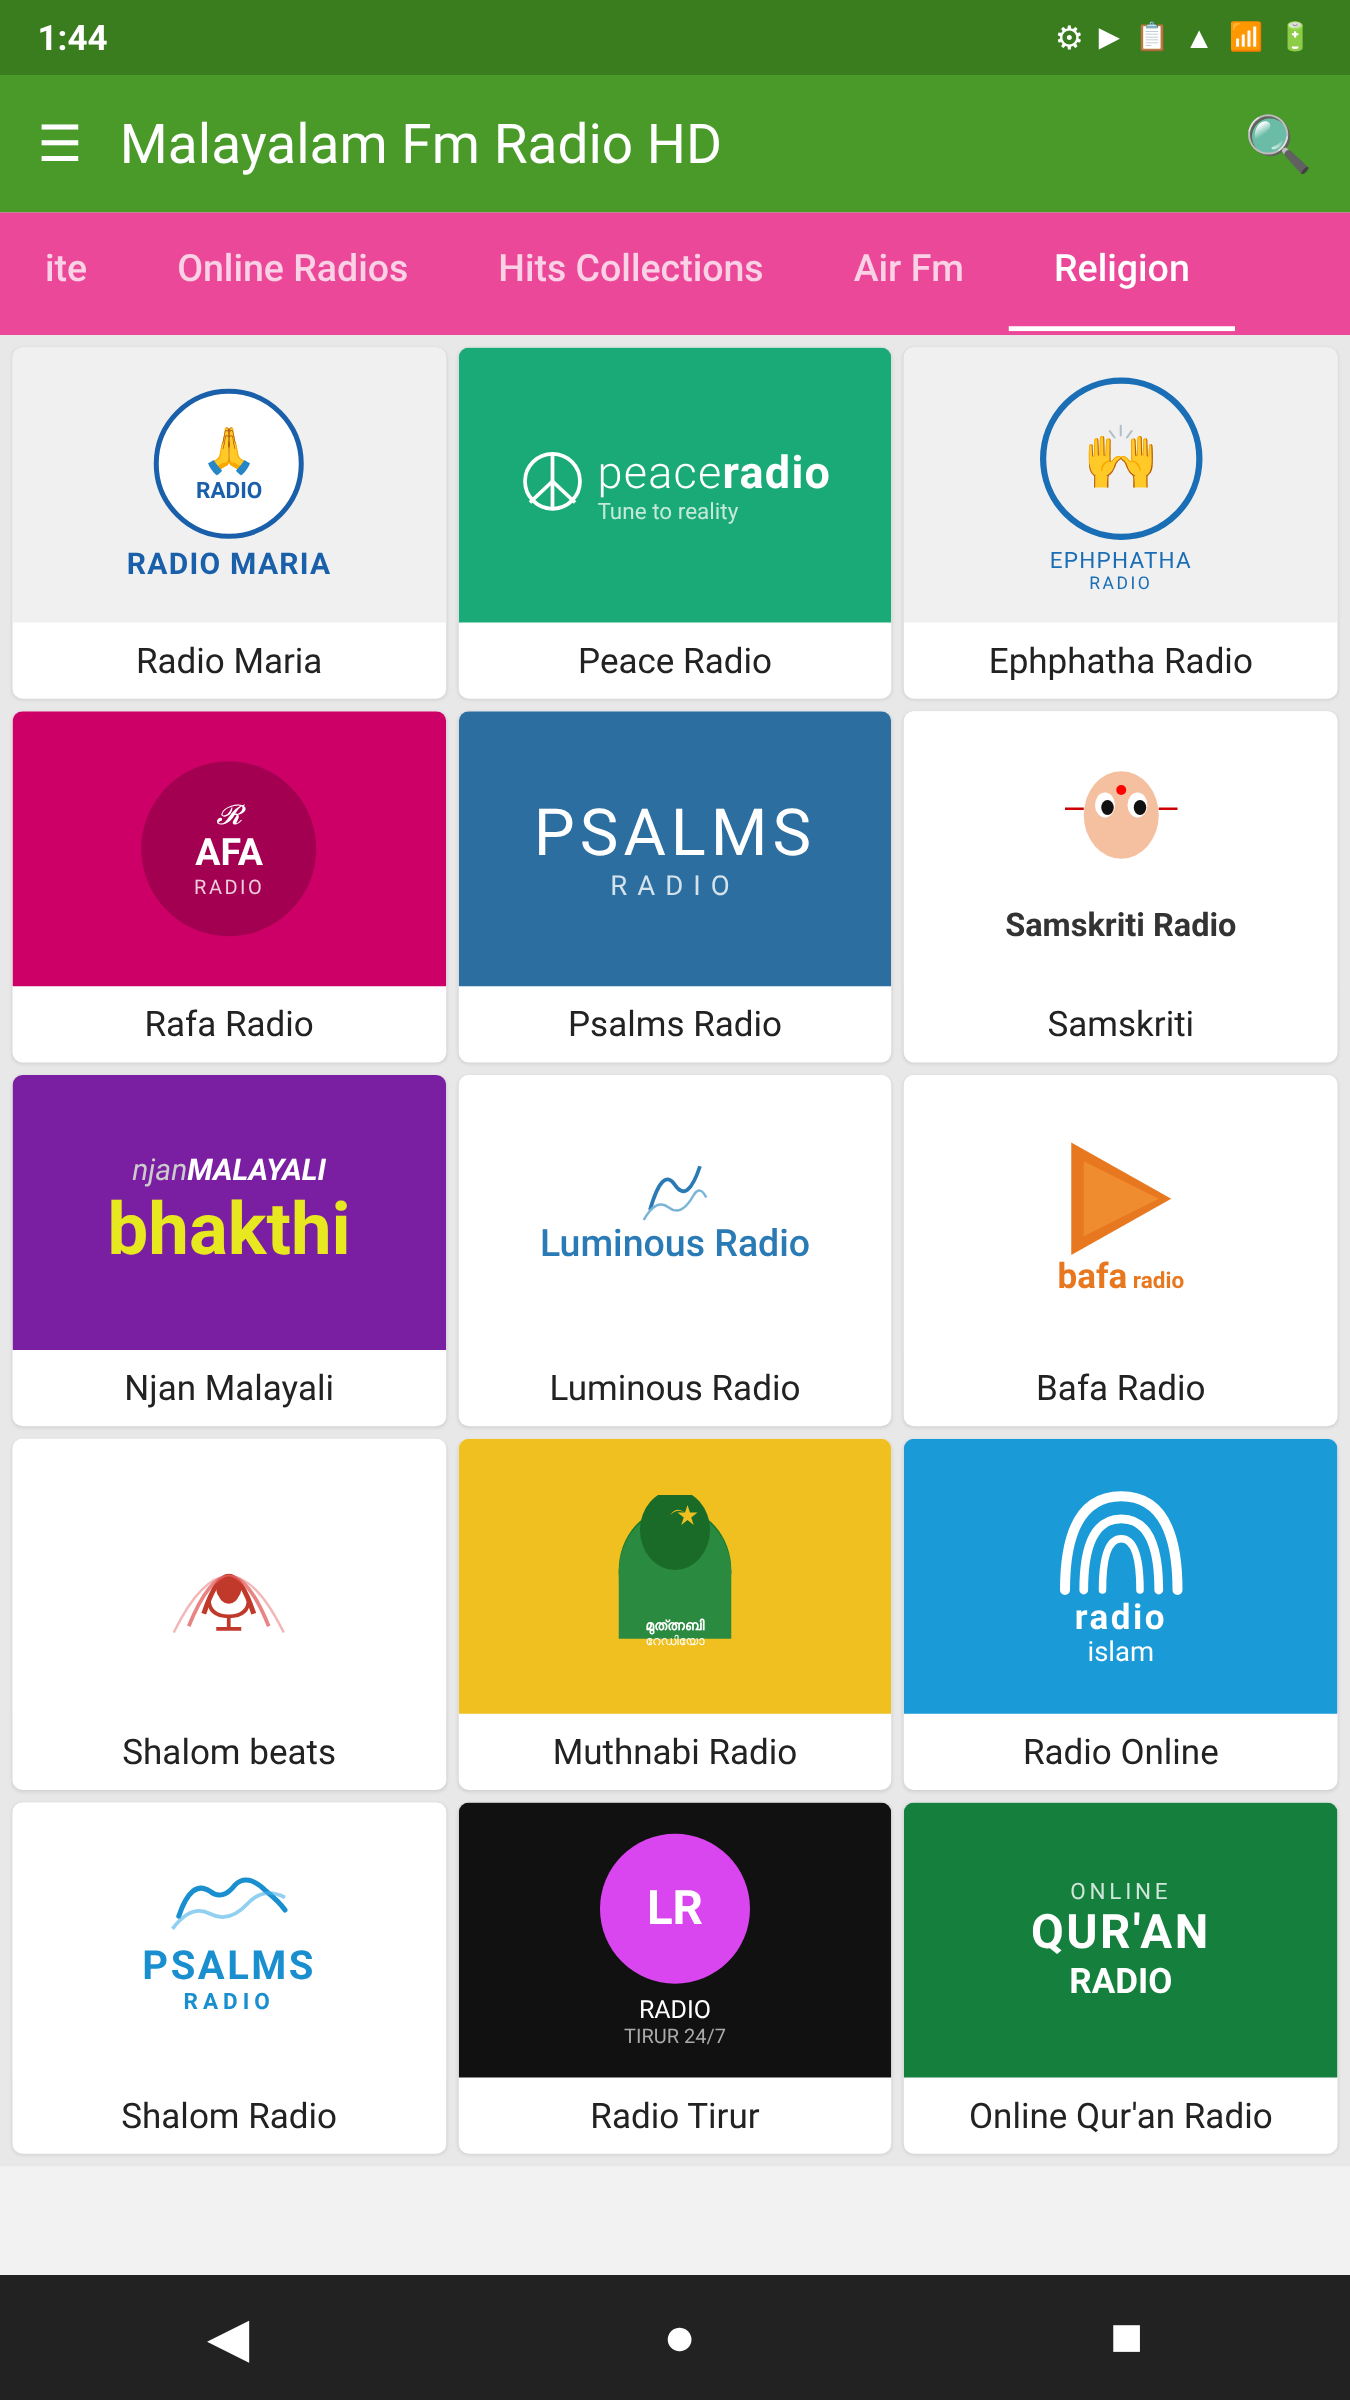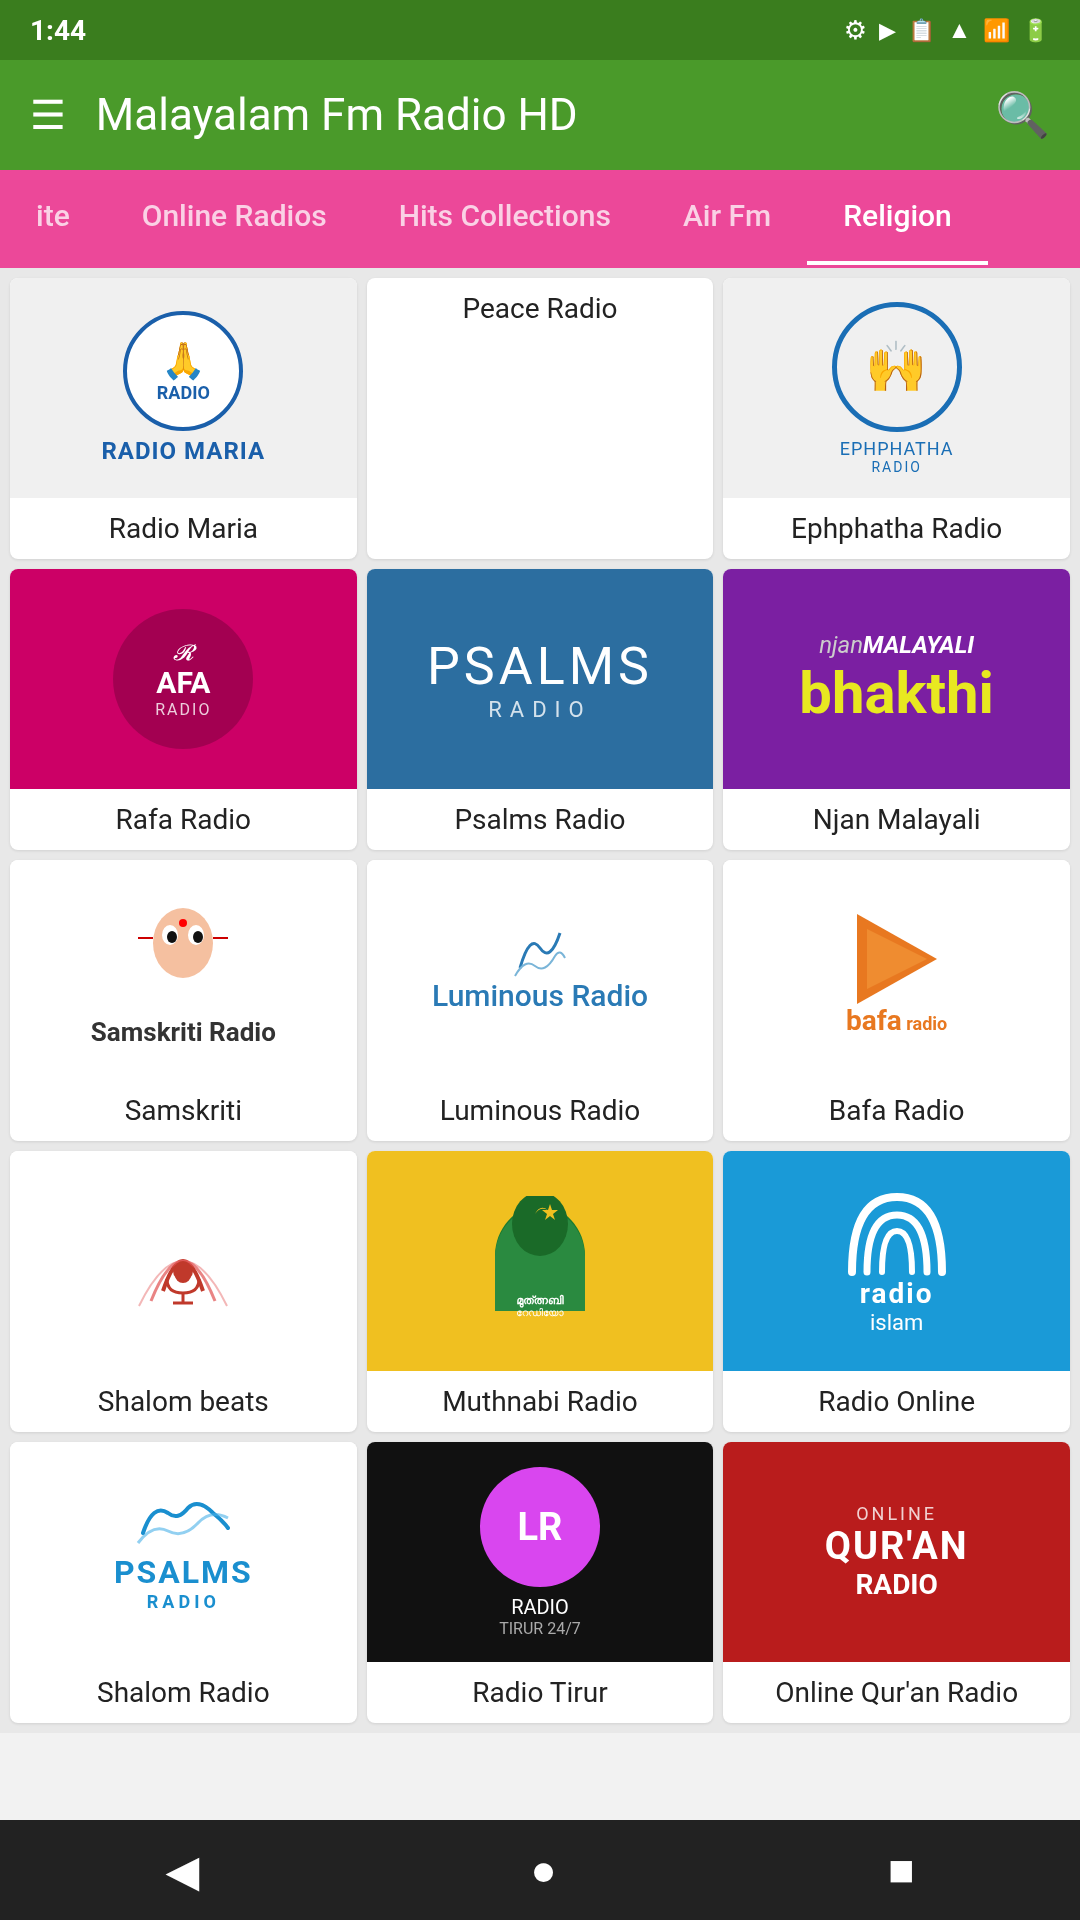--- a/index.html
+++ b/index.html
@@ -240,20 +240,36 @@
             <span class="maria-inner">RADIO</span>
           </div>
         </div>
         <div class="maria-text">RADIO MARIA</div>
       </div>
     </div>
     <div class="grid-item-label">Radio Maria</div>
   </div>
 
   <div class="grid-item card-peace-radio">
+    <div class="grid-item-image" style="background:#1aaa78;">
+      <div class="peace-logo">
+        <div style="display:flex;align-items:center;gap:8px;">
+          <svg width="55" height="60" viewBox="0 0 55 60">
+            <circle cx="27" cy="27" r="22" fill="none" stroke="white" stroke-width="3"></circle>
+            <line x1="27" y1="5" x2="27" y2="49" stroke="white" stroke-width="3"></line>
+            <line x1="27" y1="27" x2="9" y2="44" stroke="white" stroke-width="3"></line>
+            <line x1="27" y1="27" x2="45" y2="44" stroke="white" stroke-width="3"></line>
+          </svg>
+          <div>
+            <div style="font-size:36px;color:white;font-weight:300;letter-spacing:1px;">peace<span style="font-weight:bold;">radio</span></div>
+            <div style="font-size:18px;color:rgba(255,255,255,0.75);">Tune to reality</div>
+          </div>
+        </div>
+      </div>
+    </div>
     <div class="grid-item-label">Peace Radio</div>
   </div>
 
   <div class="grid-item card-ephphatha">
     <div class="grid-item-image" style="background:#f0f0f0;">
       <div style="display:flex;flex-direction:column;align-items:center;">
         <div class="ephp-circle">
           <span class="ephp-inner">🙌</span>
         </div>
         <div style="font-size:18px;color:#1a6eb5;margin-top:6px;text-align:center;letter-spacing:1px;">EPHPHATHA</div>
@@ -281,30 +297,20 @@
   <div class="grid-item card-psalms">
     <div class="grid-item-image" style="background:#2c6ea0;">
       <div style="display:flex;flex-direction:column;align-items:center;">
         <div class="psalms-text">PSALMS</div>
         <div class="psalms-sub">RADIO</div>
       </div>
     </div>
     <div class="grid-item-label">Psalms Radio</div>
   </div>
 
-  <div class="grid-item card-njan">
-    <div class="grid-item-image" style="background:#7b1fa2;">
-      <div style="display:flex;flex-direction:column;align-items:center;">
-        <div class="njan-text">njan<span style="color:white;font-weight:bold;">MALAYALI</span></div>
-        <div class="bhakthi-text">bhakthi</div>
-      </div>
-    </div>
-    <div class="grid-item-label">Njan Malayali</div>
-  </div>
-
   <div class="grid-item card-samskriti">
     <div class="grid-item-image" style="background:white;">
       <div class="samskriti-logo">
         <svg width="130" height="120" viewBox="0 0 130 120">
 
           <ellipse cx="65" cy="50" rx="30" ry="35" fill="#f5c0a0"></ellipse>
 
           <ellipse cx="52" cy="42" rx="8" ry="10" fill="white"></ellipse>
           <ellipse cx="78" cy="42" rx="8" ry="10" fill="white"></ellipse>
           <ellipse cx="54" cy="44" rx="5" ry="6" fill="#111"></ellipse>
@@ -312,20 +318,30 @@
 
           <circle cx="65" cy="30" r="4" fill="red"></circle>
 
           <line x1="20" y1="45" x2="35" y2="45" stroke="#cc0000" stroke-width="2"></line>
           <line x1="95" y1="45" x2="110" y2="45" stroke="#cc0000" stroke-width="2"></line>
         </svg>
         <div class="samskriti-txt">Samskriti Radio</div>
       </div>
     </div>
     <div class="grid-item-label">Samskriti</div>
+  </div>
+
+  <div class="grid-item card-njan">
+    <div class="grid-item-image" style="background:#7b1fa2;">
+      <div style="display:flex;flex-direction:column;align-items:center;">
+        <div class="njan-text">njan<span style="color:white;font-weight:bold;">MALAYALI</span></div>
+        <div class="bhakthi-text">bhakthi</div>
+      </div>
+    </div>
+    <div class="grid-item-label">Njan Malayali</div>
   </div>
 
   <div class="grid-item card-luminous">
     <div class="grid-item-image" style="background:white;">
       <div style="display:flex;flex-direction:column;align-items:center;">
         <svg width="60" height="50" viewBox="0 0 60 50">
           <path d="M10,40 Q20,5 30,20 Q40,35 50,5" fill="none" stroke="#2a7ab5" stroke-width="3"></path>
           <path d="M5,48 Q15,30 25,38 Q35,46 45,28 Q50,20 55,30" fill="none" stroke="#7ab5d8" stroke-width="2"></path>
         </svg>
         <div class="luminous-txt">Luminous Radio</div>
@@ -429,21 +445,21 @@
           <div style="font-size:38px;color:white;font-weight:bold;">LR</div>
         </div>
         <div style="font-size:20px;color:white;margin-top:8px;">RADIO</div>
         <div style="font-size:16px;color:#aaa;">TIRUR 24/7</div>
       </div>
     </div>
     <div class="grid-item-label">Radio Tirur</div>
   </div>
 
   <div class="grid-item card-quran">
-    <div class="grid-item-image" style="background:#b91c1c;">
+    <div class="grid-item-image" style="background:#15803d;">
       <div style="display:flex;flex-direction:column;align-items:center;">
         <div class="quran-txt-top">ONLINE</div>
         <div class="quran-txt-main">QUR'AN</div>
         <div class="quran-txt-bot">RADIO</div>
       </div>
     </div>
     <div class="grid-item-label">Online Qur'an Radio</div>
   </div>
 
 </div>

